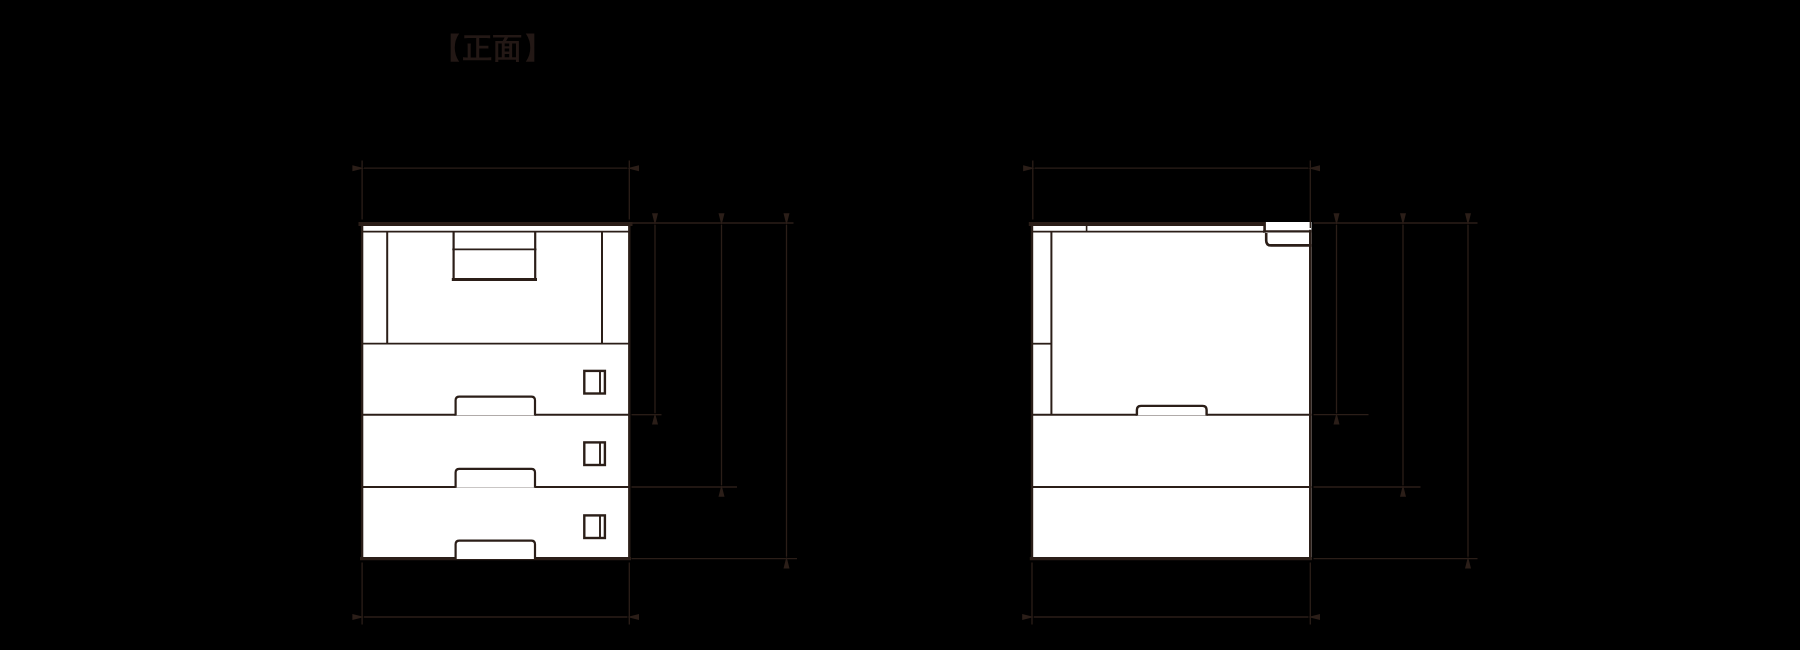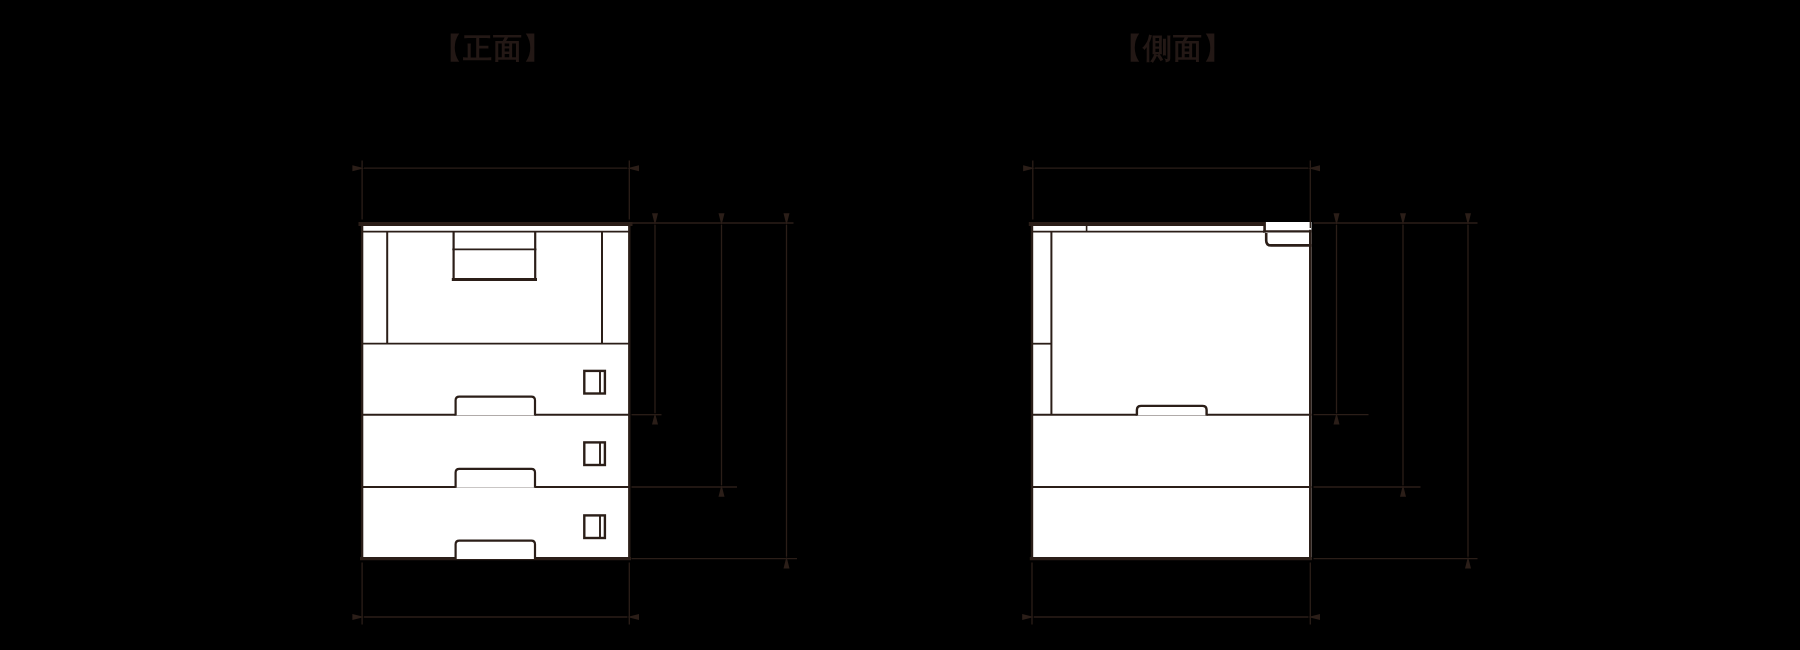--- a/index.html
+++ b/index.html
@@ -21,21 +21,20 @@
   .ln{stroke:var(--color-line,#2b1e18);fill:none;stroke-linecap:butt;}
   .fw{fill:var(--color-fill,#ffffff);}
   .ah{fill:var(--color-line,#2b1e18);stroke:none;}
 </style>
 </head>
 <body>
 
 <div class="canvas">
 
   <div class="view-title front">【正面】</div>
-  <div class="view-title side">【側面】</div>
 
   <svg class="drawing" width="1800" height="650" viewBox="0 0 1800 650">
     <defs>
       <marker id="arrow" markerUnits="userSpaceOnUse" markerWidth="14" markerHeight="10" viewBox="0 0 14 10" refX="0.6" refY="5" orient="auto-start-reverse">
         <path class="ah" d="M0.3,5 L12.2,8 L12.2,2 Z"></path>
       </marker>
     </defs>
 
     <g>
       <g>

